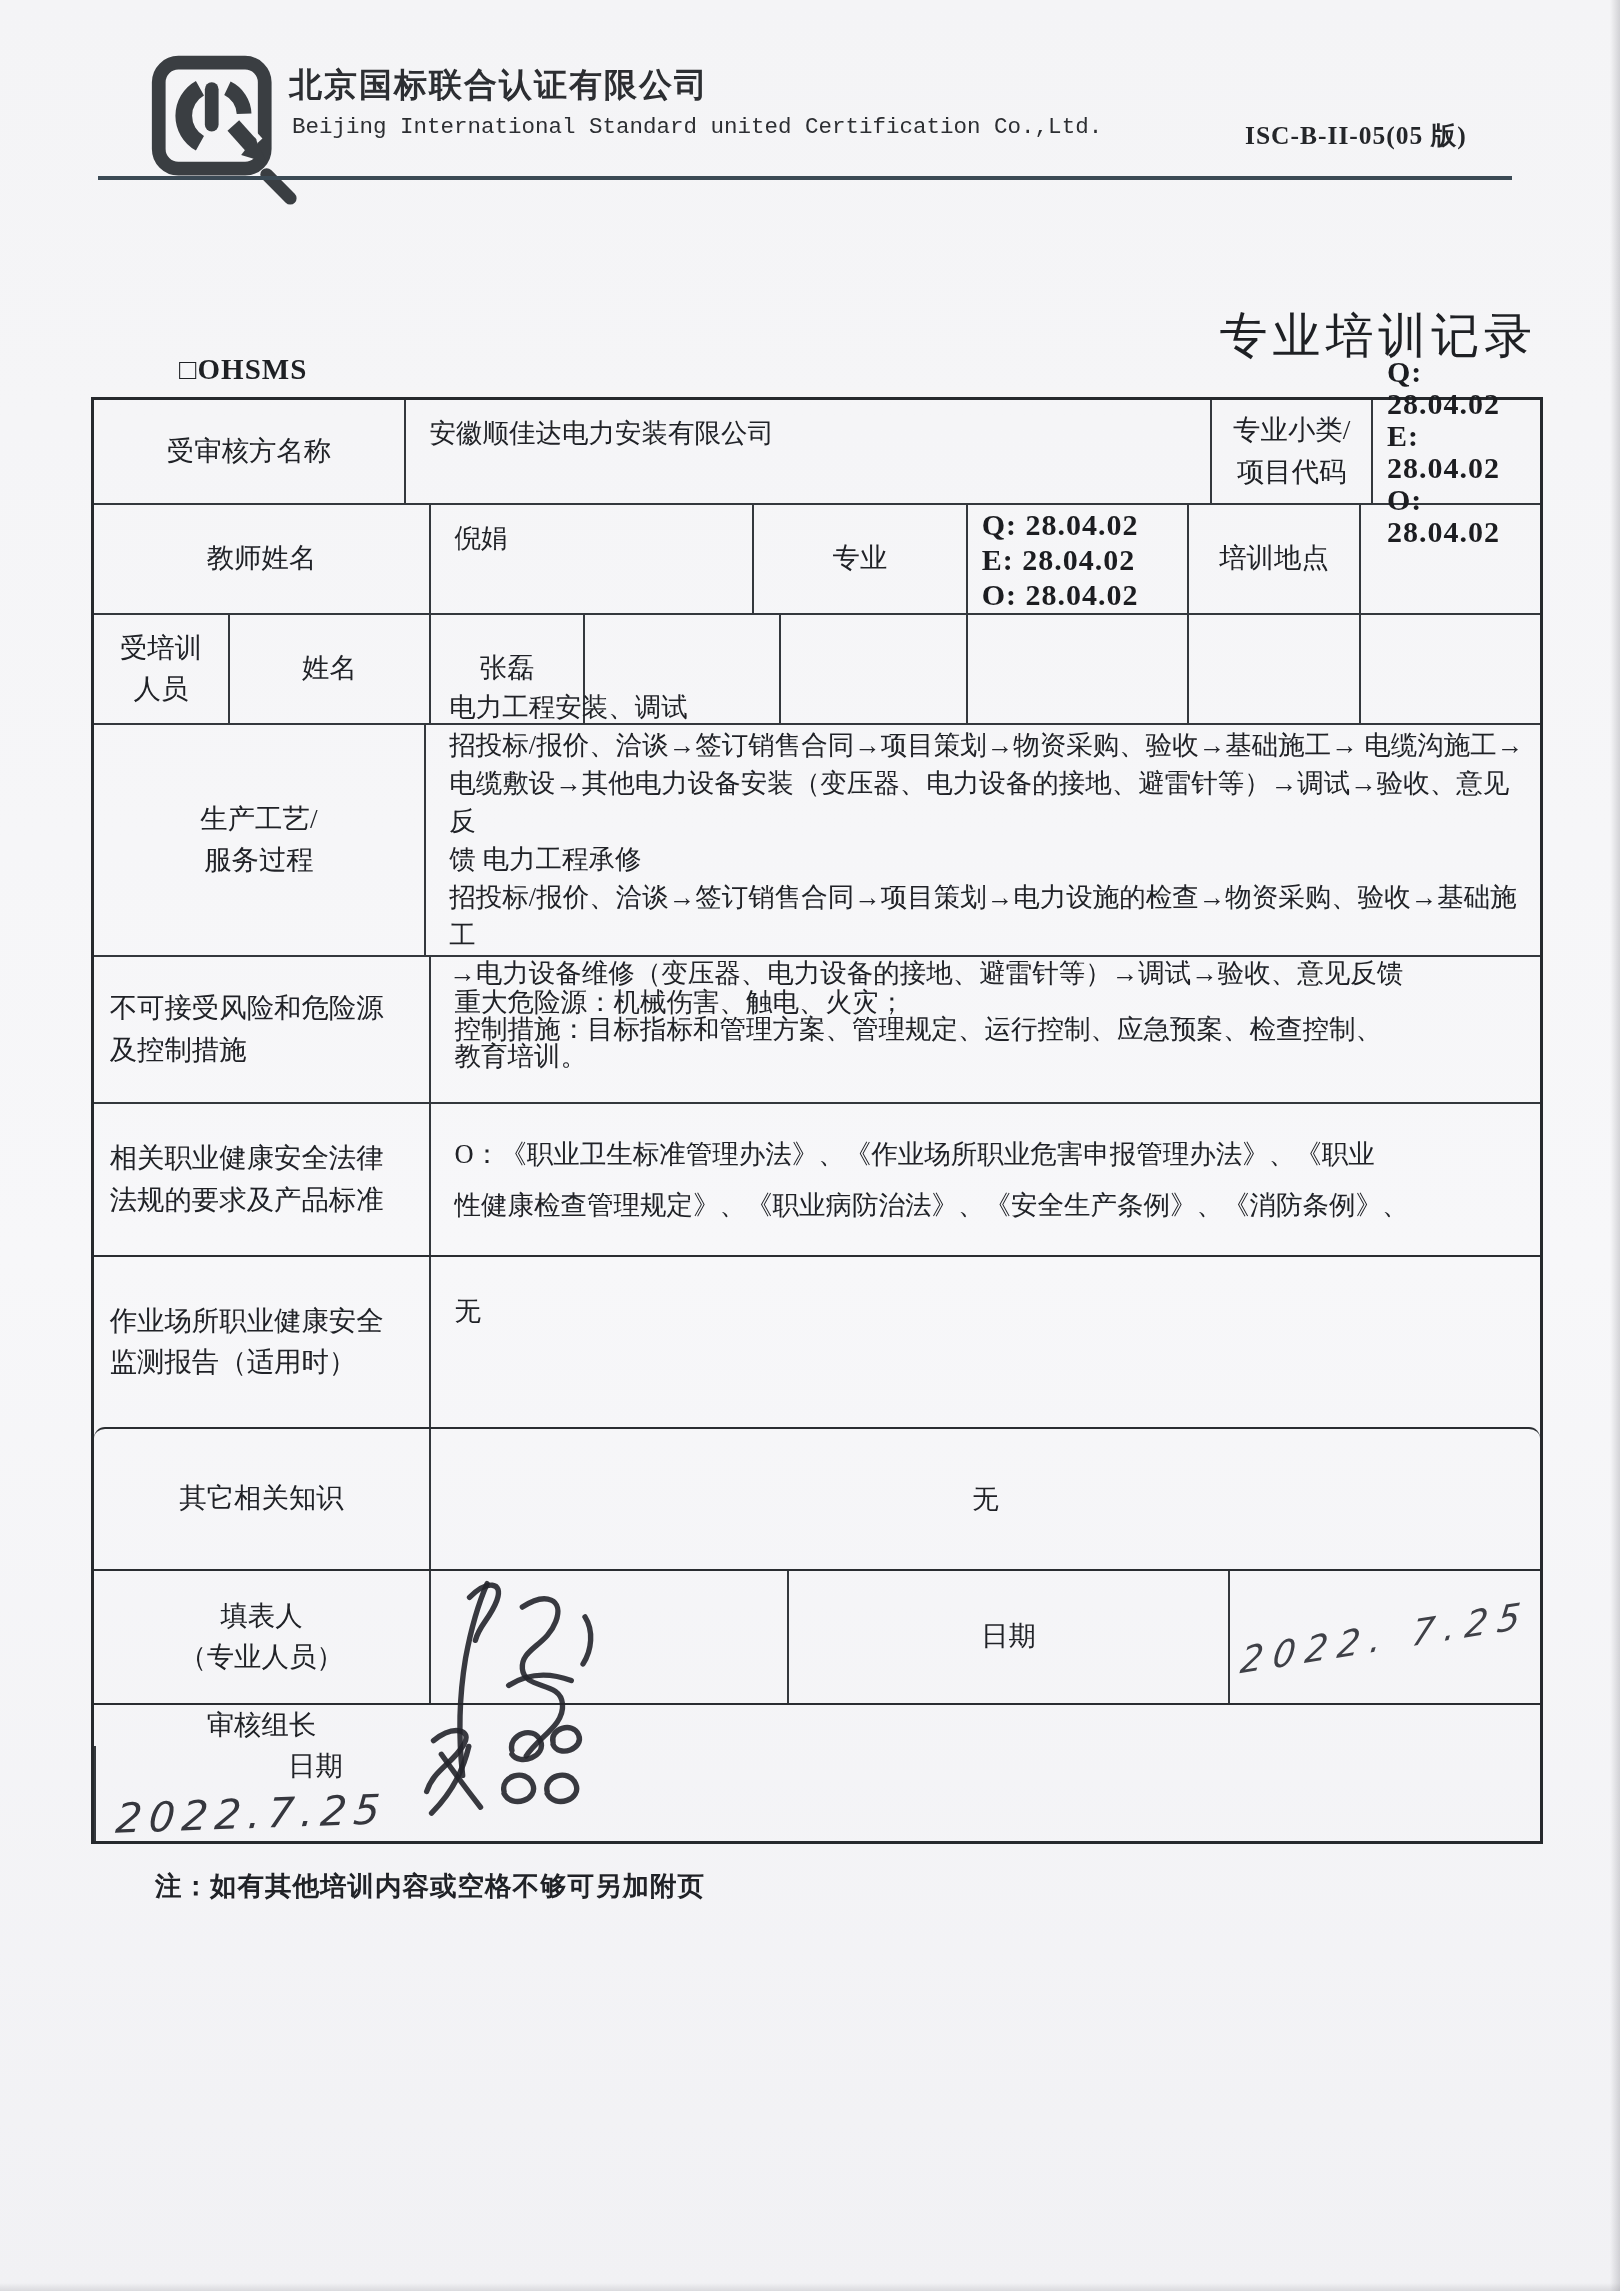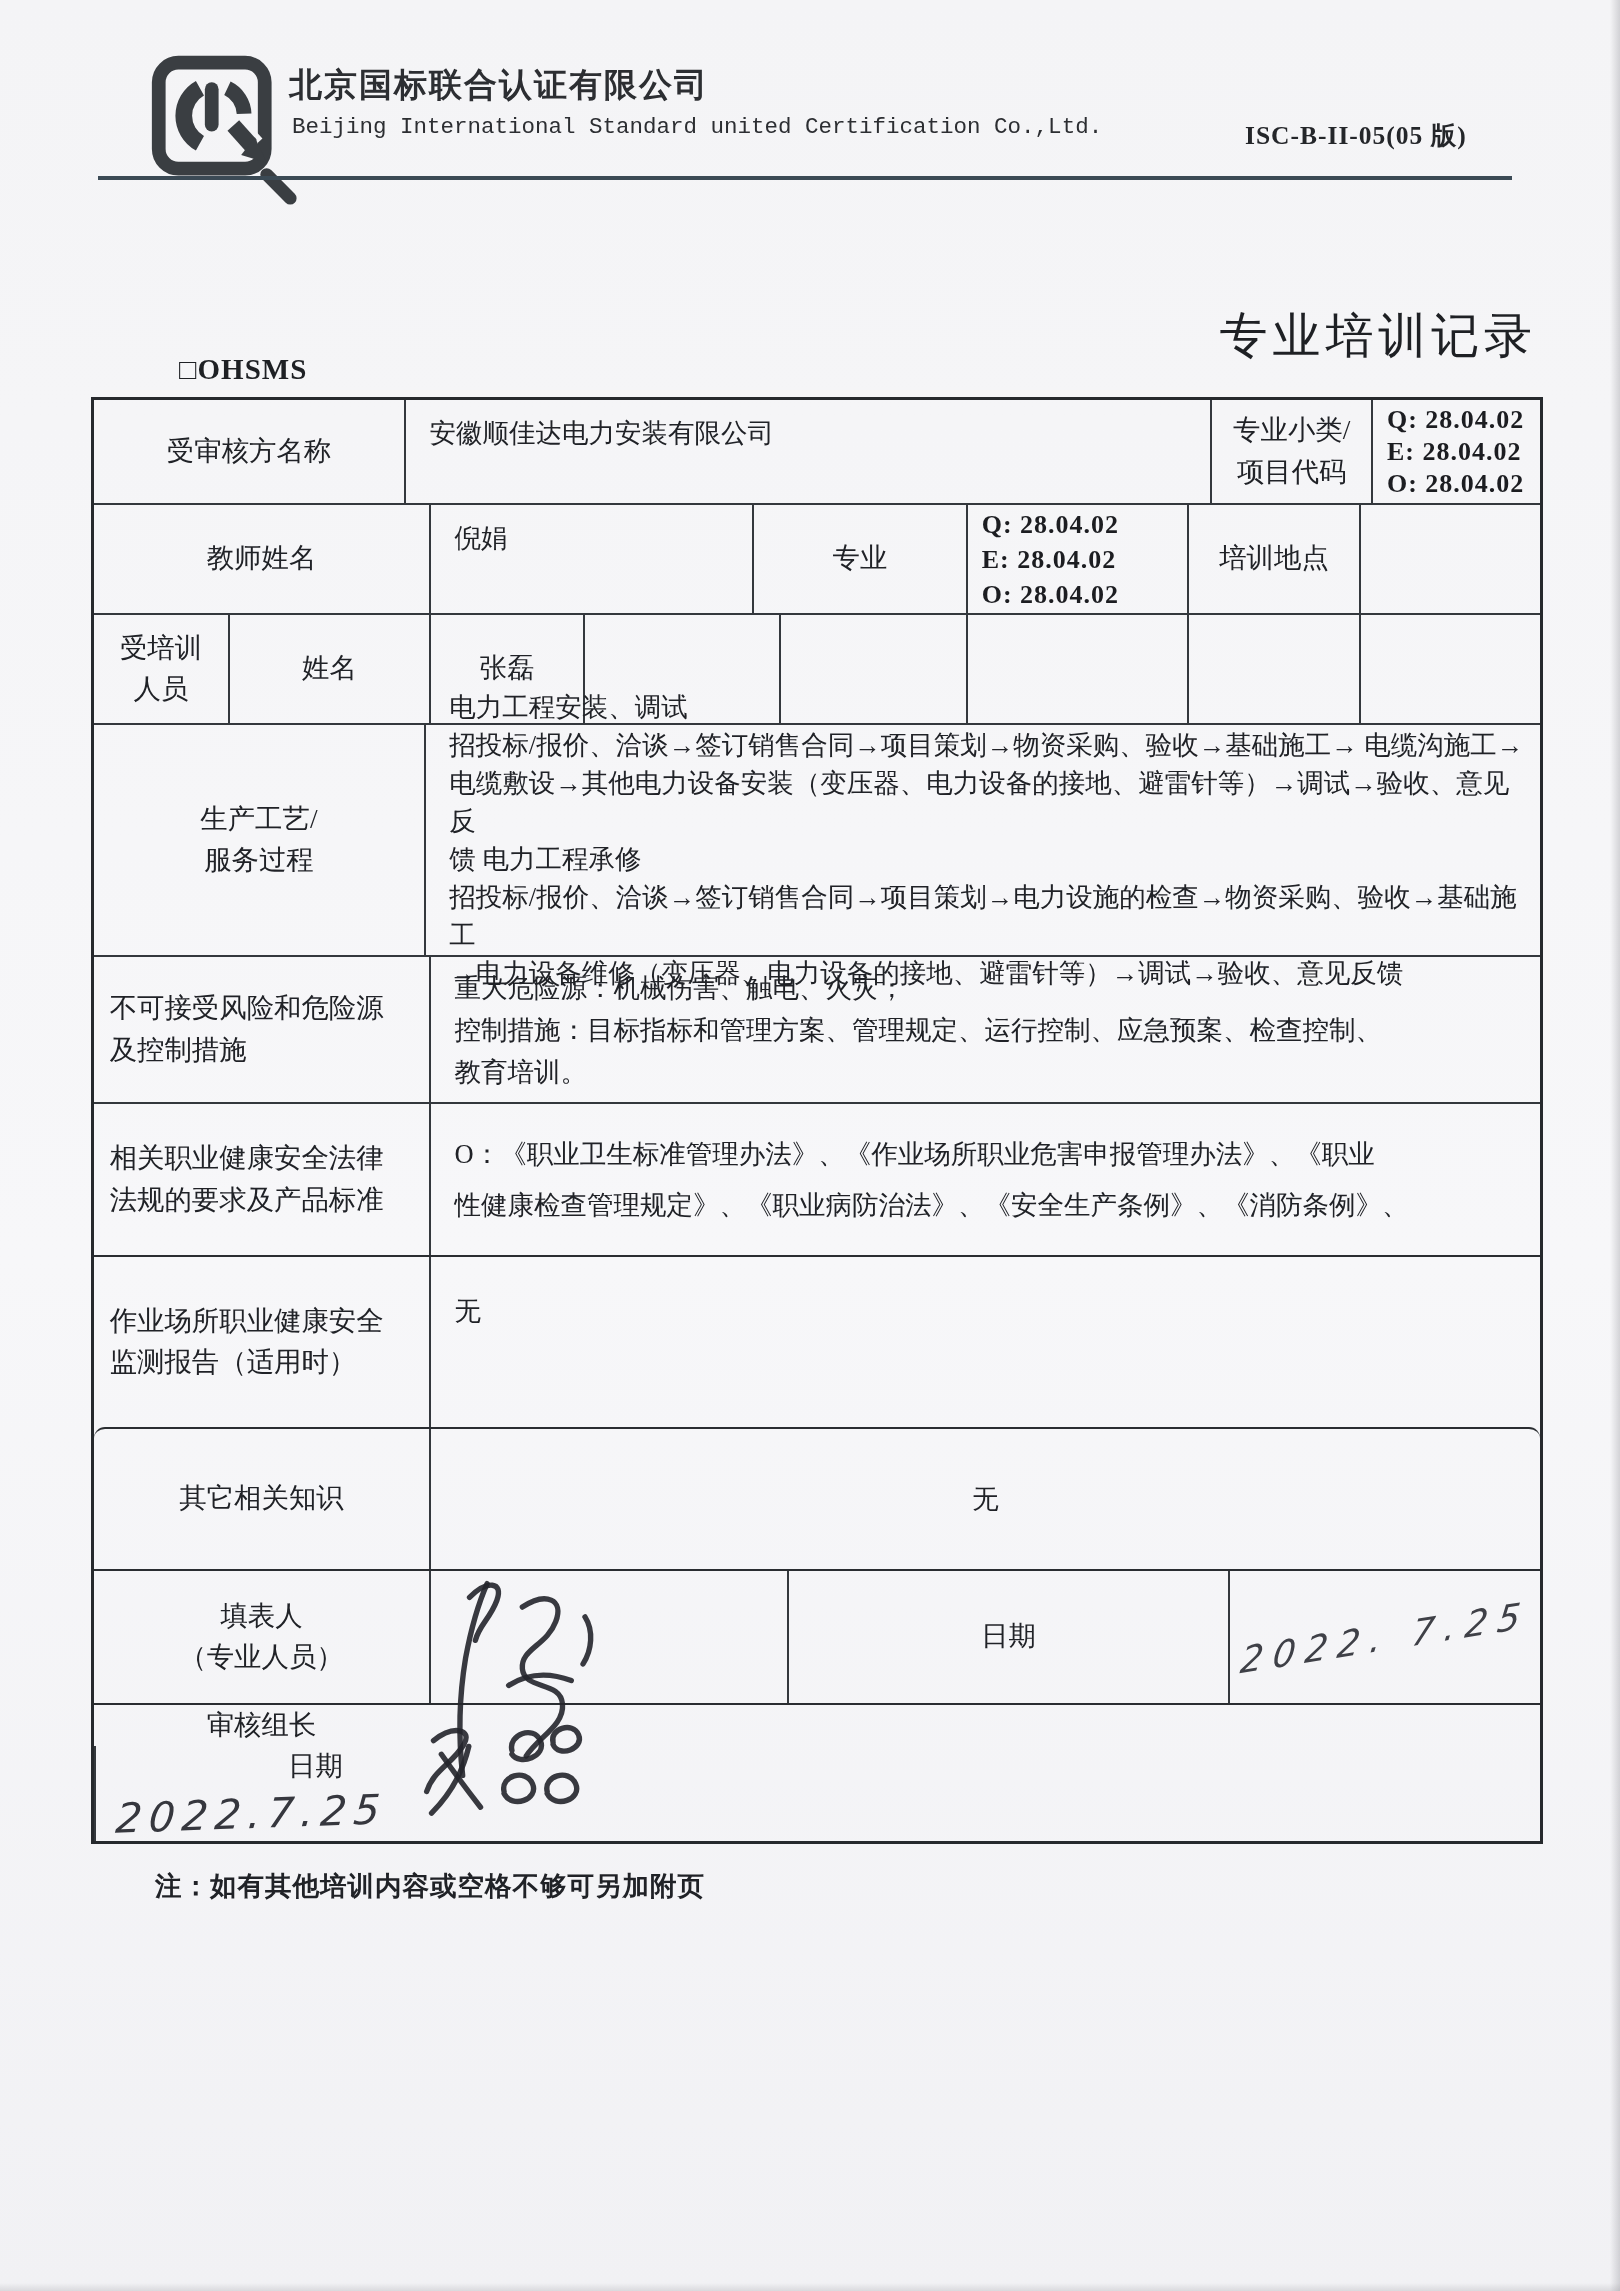--- a/index.html
+++ b/index.html
@@ -44,26 +44,26 @@
   .grow{flex:1 1 auto;}
   
   .lab{display:flex;align-items:center;justify-content:center;text-align:center;
        font-size:27.4px;line-height:1.5;white-space:pre-line;color:#202227;}
   .lab-left{justify-content:flex-start;text-align:left;padding-left:15.7px;}
   .val{font-size:26.5px;line-height:1.45;white-space:pre-line;color:#202227;}
   .val-top{padding:13.7px 9.8px 5.9px 23.5px;}
   .val-mid{display:flex;align-items:center;padding:7.8px 13.7px 7.8px 23.5px;}
   .val-center{display:flex;align-items:center;justify-content:center;text-align:center;}
   .qeo{display:flex;flex-direction:column;justify-content:center;padding-left:13.7px;
-       font-weight:700;font-size:26px;color:#1c1d21;letter-spacing:1px;}
+       font-weight:700;font-size:30px;color:#1c1d21;letter-spacing:1px;}
   .qeo span{display:block;}
   .qeo-r1 span{line-height:32px;}
   .qeo-r2 span{line-height:35px;}
   .lh-proc{line-height:38px;}
-  .lh-risk{line-height:42px;}
+  .lh-risk{line-height:27px;}
   .lh-reg{line-height:51px;}
   
   .h105{height:103px;} .h110{height:108px;} .h235{height:230px;} .h148{height:145px;}
   .h154{height:151px;} .h173{height:170px;} .h143{height:140px;border-radius:11px;} .h135{height:132px;} .h139{height:136px;flex-direction:column;}
   
   .w342{width:335px;} .w770{width:868px;} .w178{width:174px;} .w185{width:181px;}
   .w330{width:323px;} .w218{width:214px;} .w225{width:221px;} .w175{width:172px;}
   .w137{width:134px;} .w205{width:201px;} .w157{width:154px;} .w200{width:196px;}
   .w191{width:187px;} .w365{width:358px;} .w450{width:441px;} .w318{width:312px;}
   

